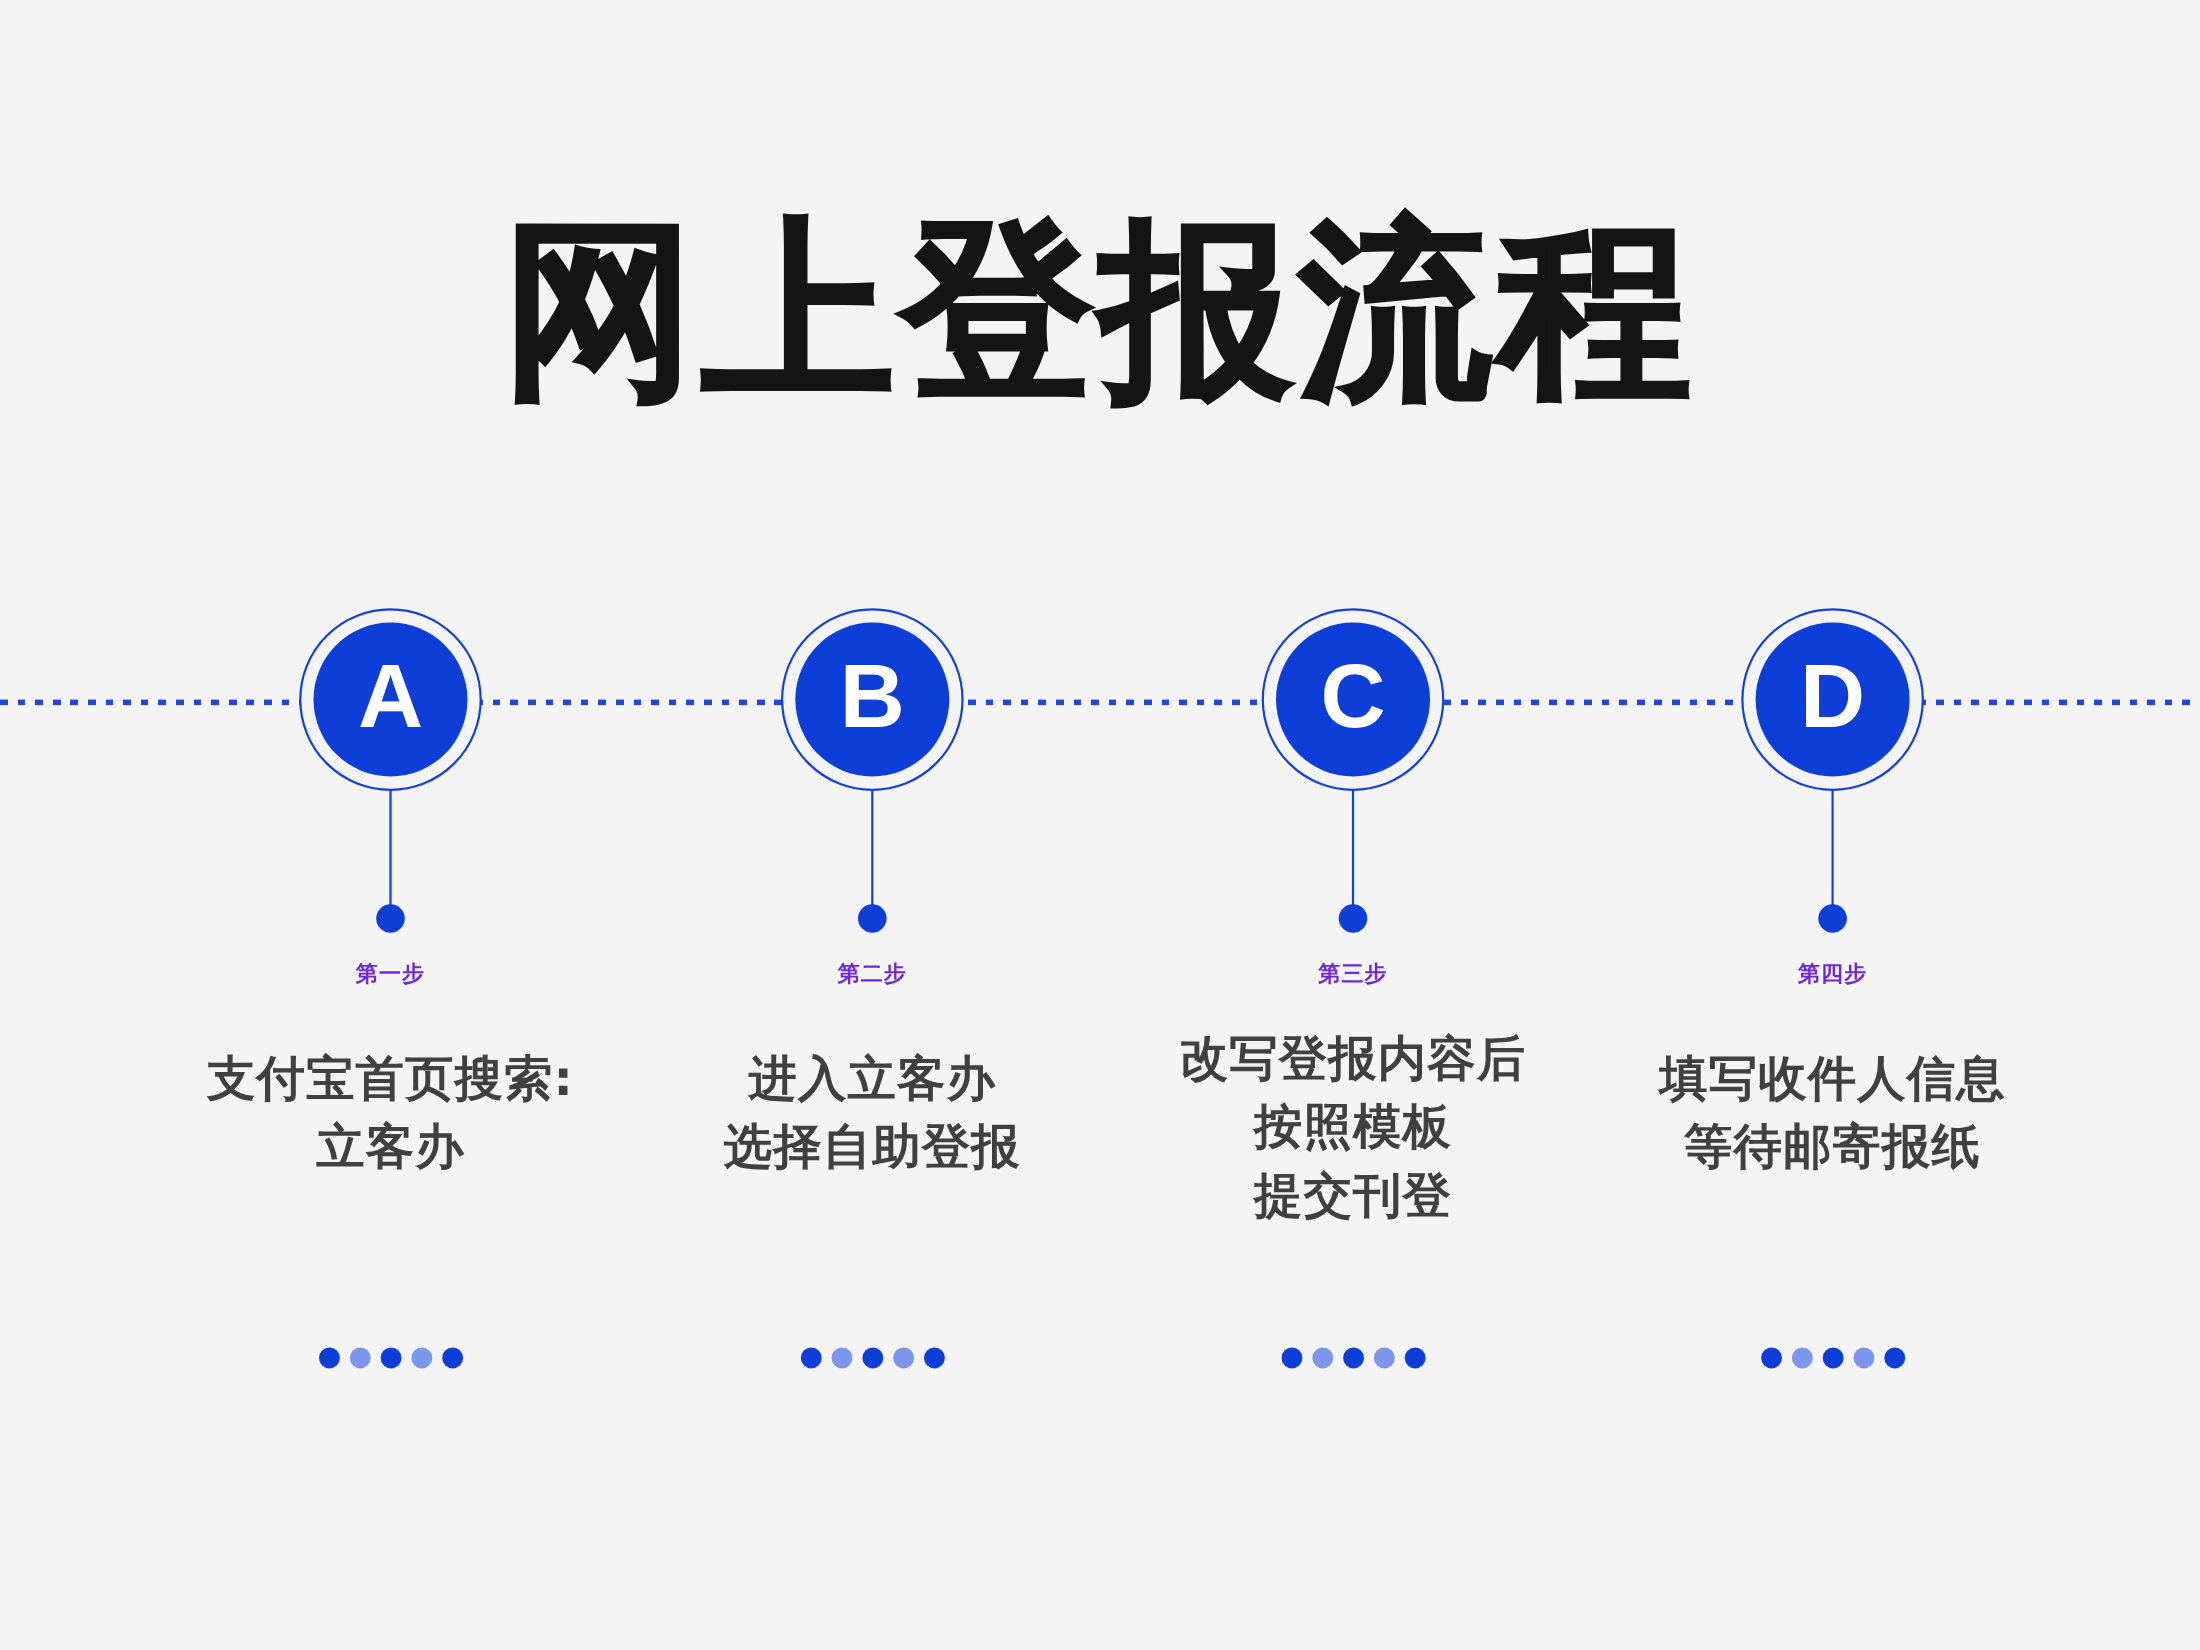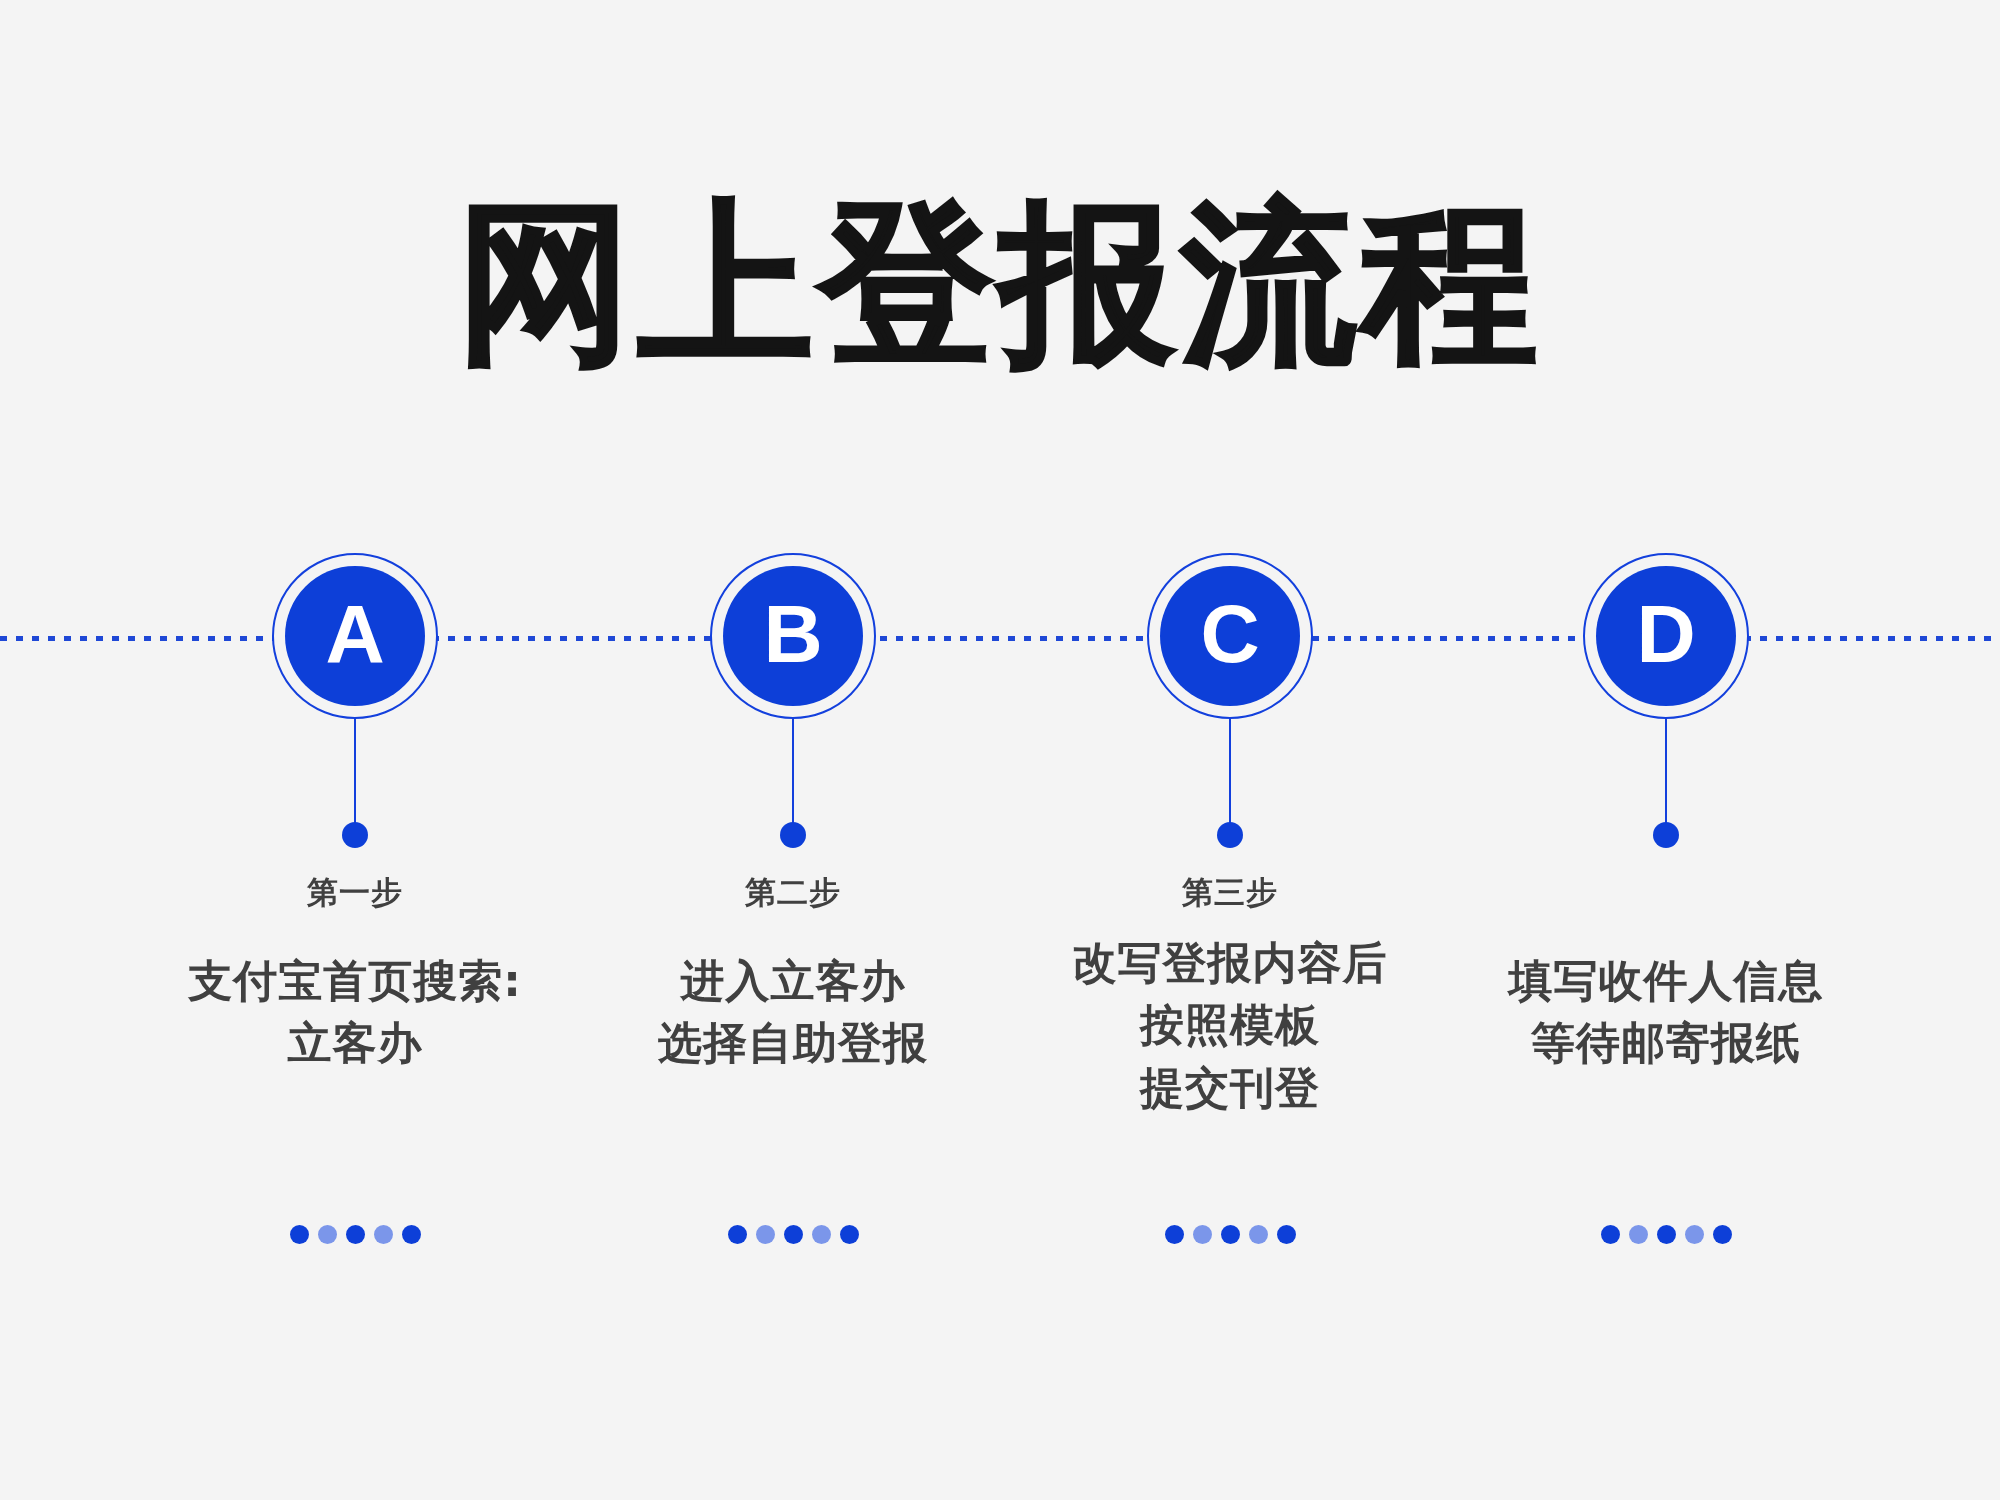--- a/index.html
+++ b/index.html
@@ -133,23 +133,23 @@
     z-index: 3;
   }
 
   
   .step-label {
     position: absolute;
     left: 0;
     top: 872px;
     width: 440px;
     text-align: center;
-    font-size: 31px;
+    font-size: 20px;
     font-weight: 800;
-    color: #404040;
+    color: #6d28d9;
     letter-spacing: 1px;
     font-family: "DejaVu Sans", "Liberation Sans", sans-serif;
   }
 
   
   .step-body {
     position: absolute;
     left: 0;
     top: 950px;
     width: 440px;
@@ -267,20 +267,21 @@
       </div>
     </div>
 
     <div class="step s3">
       <div class="node"></div>
       <div class="node-fill">
         <span class="node-letter">D</span>
       </div>
       <div class="stem"></div>
       <div class="stem-dot"></div>
+      <div class="step-label">第四步</div>
       <div class="step-body">
         <span class="line">填写收件人信息</span>
         <span class="line">等待邮寄报纸</span>
       </div>
       <div class="dot-row">
         <span class="dot"></span>
         <span class="dot light"></span>
         <span class="dot"></span>
         <span class="dot light"></span>
         <span class="dot"></span>

